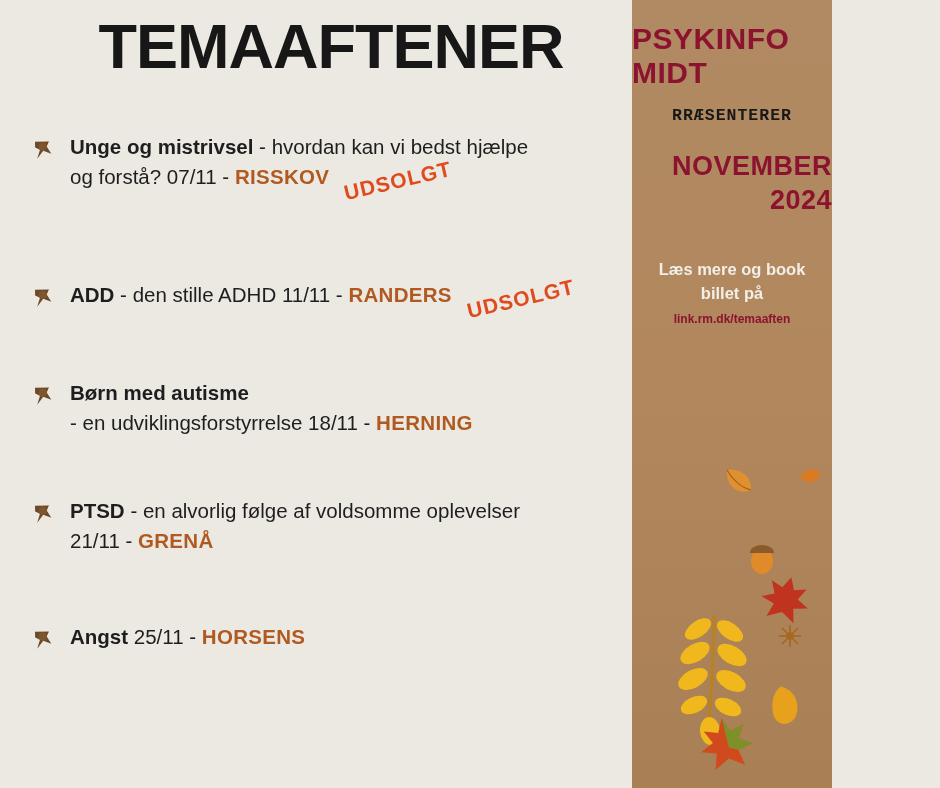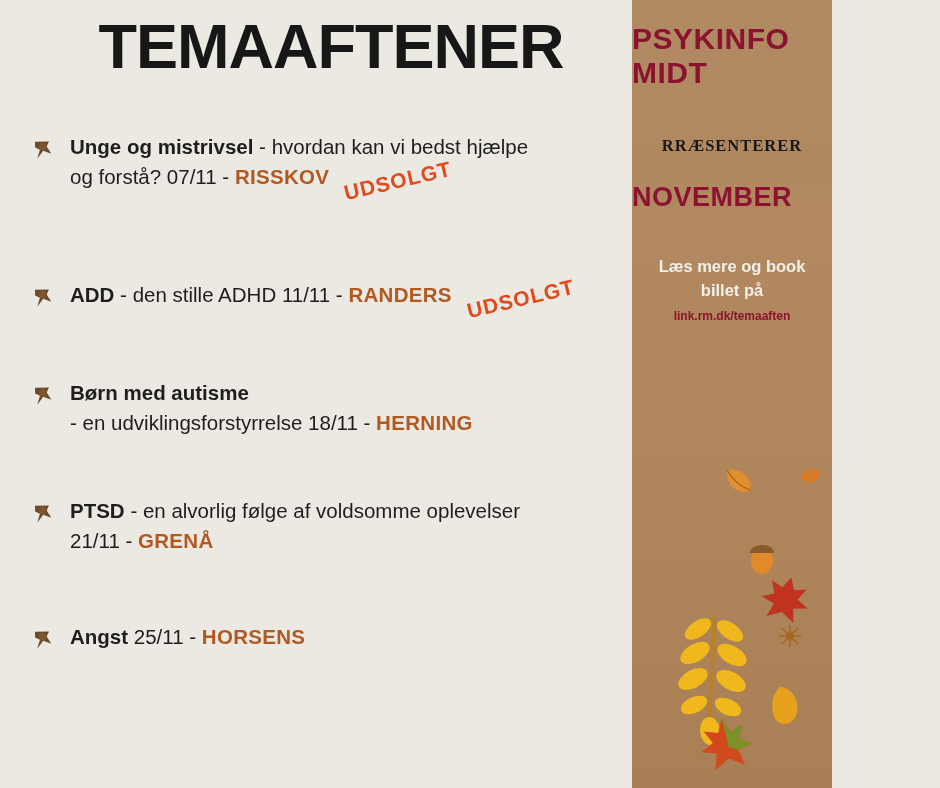--- a/index.html
+++ b/index.html
@@ -93,29 +93,29 @@
     font-family: "Liberation Sans", sans-serif;
     font-weight: bold;
     color: #8c1330;
     font-size: 30px;
     line-height: 34px;
     margin-top: 22px;
     letter-spacing: 0.5px;
   }
   .presents {
     text-align: center;
-    font-family: Liberation Serif, serif;
+    font-family: Liberation Mono, monospace;
     font-weight: bold;
     color: #181818;
     font-size: 16.5px;
     letter-spacing: 1px;
-    margin-top: 46px;
+    margin-top: 16px;
   }
   .month {
-    text-align: left;
+    text-align: right;
     font-family: "Liberation Sans", sans-serif;
     font-weight: bold;
     color: #8c1330;
     font-size: 27px;
     line-height: 34px;
     margin-top: 24px;
     letter-spacing: 0.5px;
   }
   .booking {
     text-align: center;
@@ -226,20 +226,21 @@
 
     <div class="brand">
       <div>PSYKINFO</div>
       <div>MIDT</div>
     </div>
 
     <div class="presents">RRÆSENTERER</div>
 
     <div class="month">
       <div>NOVEMBER</div>
+      <div>2024</div>
     </div>
 
     <div class="booking">
       <div>Læs mere og book</div>
       <div>billet på</div>
       <a class="link" href="#" style="text-decoration:none;">link.rm.dk/temaaften</a>
     </div>
 
     <svg class="leaves" viewBox="0 0 200 788" width="200" height="788">
 

